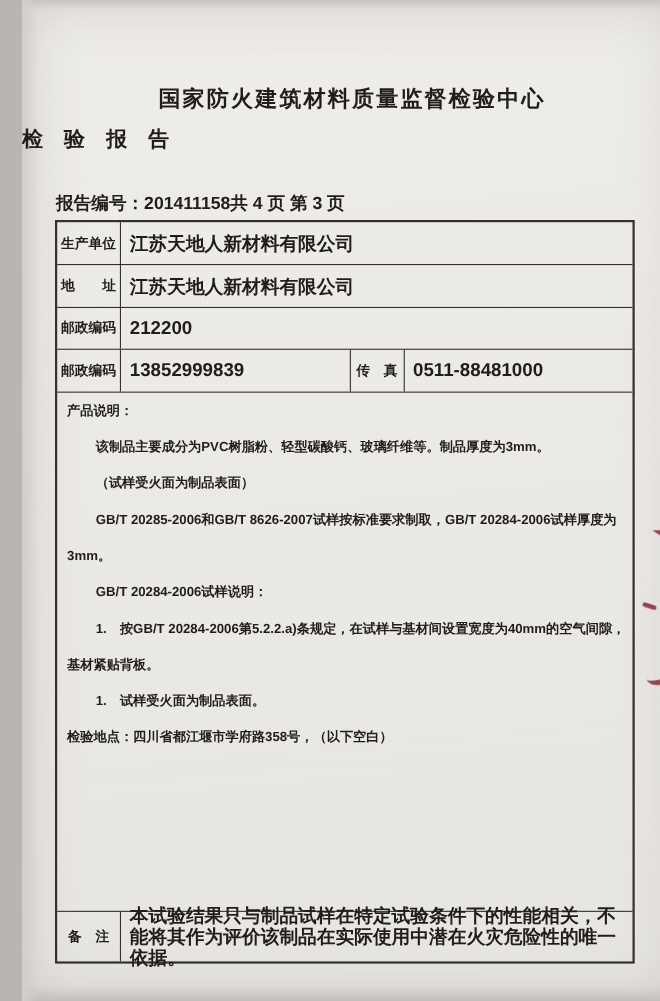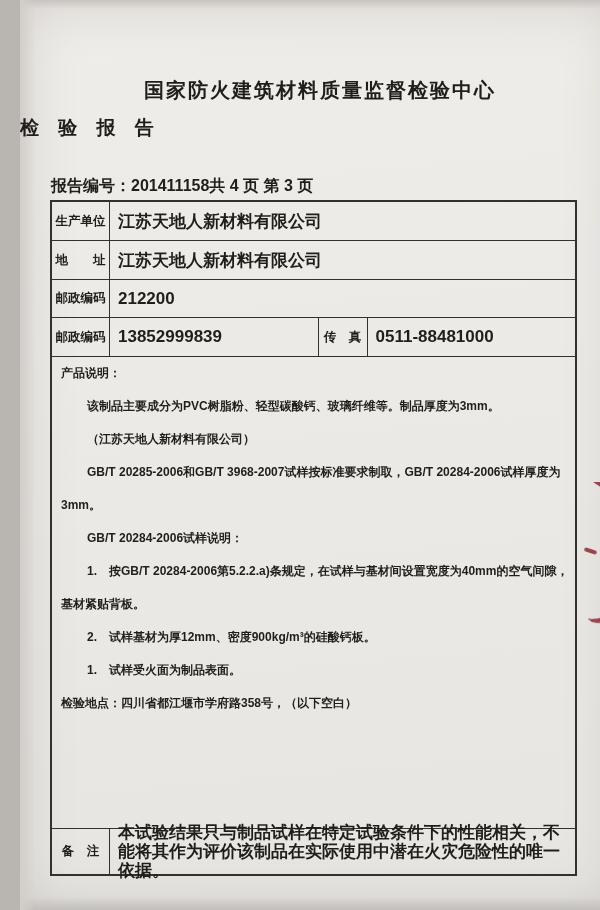--- a/index.html
+++ b/index.html
@@ -111,27 +111,26 @@
       <div class="cell-label">邮政编码</div>
       <div class="cell-value">13852999839</div>
       <div class="cell-label cell-fax-label">传　真</div>
       <div class="cell-value">0511-88481000</div>
     </div>
 
     <div class="t-row">
       <div class="product-cell" style="flex:1;">
         <div class="p-line">产品说明：</div>
         <div class="p-line ind1">该制品主要成分为PVC树脂粉、轻型碳酸钙、玻璃纤维等。制品厚度为3mm。</div>
-        <div class="p-line ind1">（江苏天地人新材料有限公司）</div>
-        <div class="p-line ind1">GB/T 20285-2006和GB/T 3968-2007试样按标准要求制取，GB/T 20284-2006试样厚度为</div>
+        <div class="p-line ind1">（试样受火面为制品表面）</div>
+        <div class="p-line ind1">GB/T 20285-2006和GB/T 8626-2007试样按标准要求制取，GB/T 20284-2006试样厚度为</div>
         <div class="p-line">3mm。</div>
         <div class="p-line ind1">GB/T 20284-2006试样说明：</div>
         <div class="p-line ind1">1.　按GB/T 20284-2006第5.2.2.a)条规定，在试样与基材间设置宽度为40mm的空气间隙，</div>
         <div class="p-line">基材紧贴背板。</div>
-        <div class="p-line ind1">2.　试样基材为厚12mm、密度900kg/m³的硅酸钙板。</div>
         <div class="p-line ind1">1.　试样受火面为制品表面。</div>
         <div class="p-line">检验地点：四川省都江堰市学府路358号，（以下空白）</div>
       </div>
     </div>
 
     <div class="t-row h45 last">
       <div class="cell-label">备　注</div>
       <div class="cell-value remark-text">本试验结果只与制品试样在特定试验条件下的性能相关，不能将其作为评价该制品在实际使用中潜在火灾危险性的唯一依据。</div>
     </div>
 

